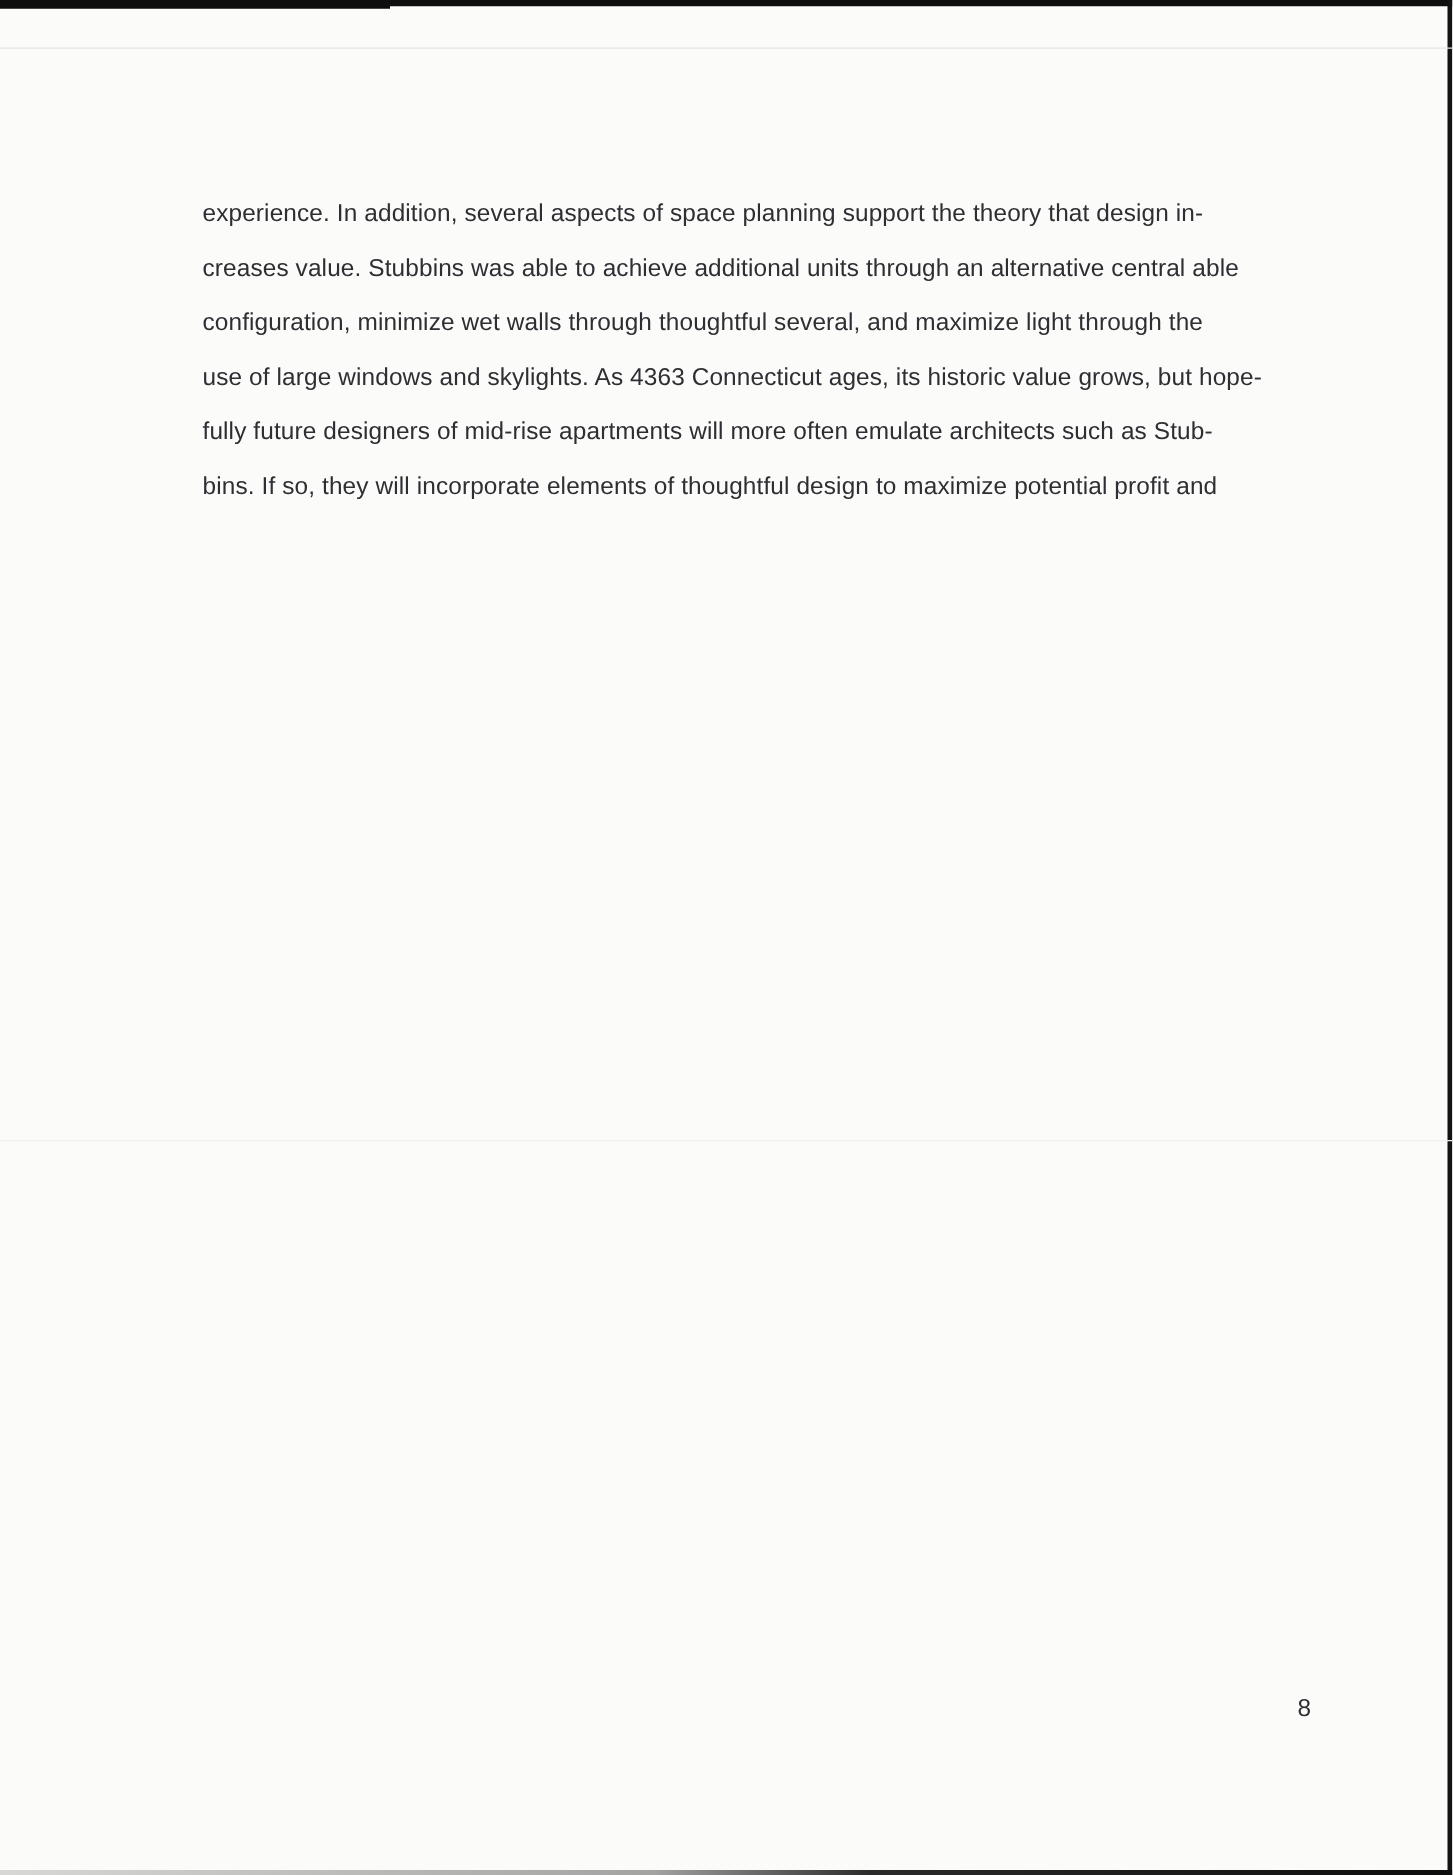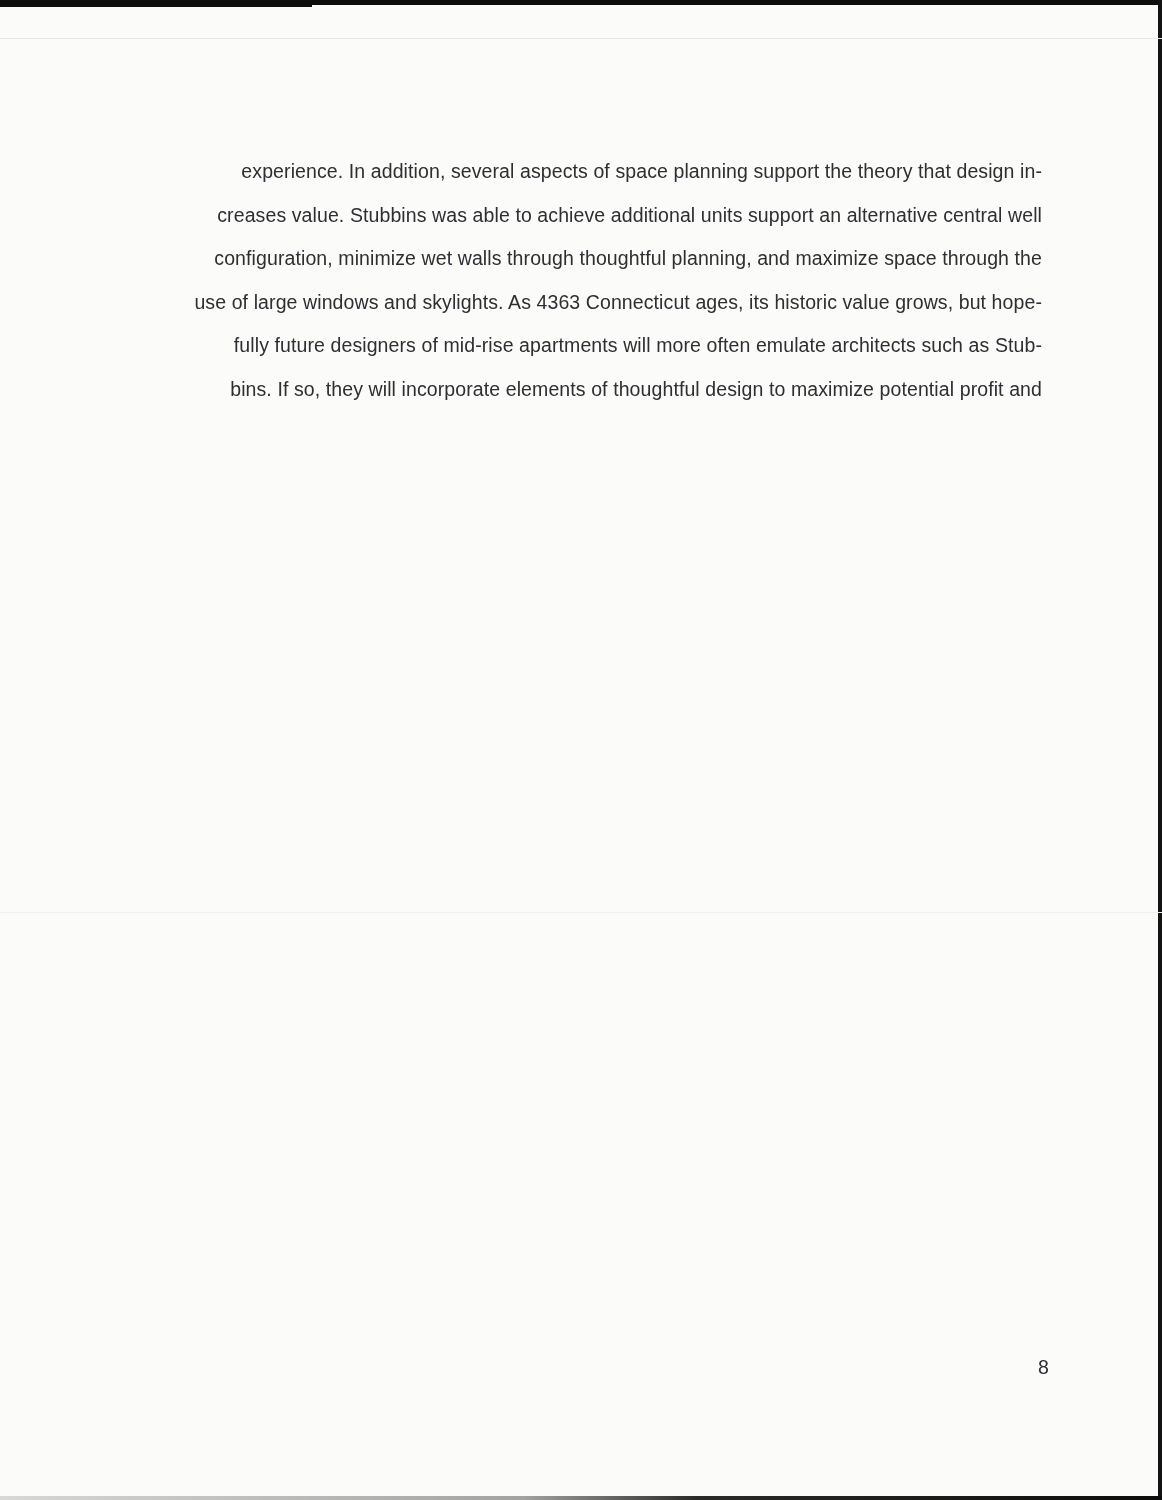--- a/index.html
+++ b/index.html
@@ -7,21 +7,20 @@
     padding: 0;
     background: #ffffff;
   }
   .scan-page {
     position: relative;
     width: 1162px;
     height: 1500px;
     background: #fbfbfa;
     overflow: hidden;
     font-family: "Liberation Sans", sans-serif;
-    text-align: right;
   }
   
   .top-bar {
     position: absolute;
     top: 0; left: 0;
     width: 100%;
     height: 5px;
     background: #0e0e0e;
   }
   .top-bar-left-thick {
@@ -93,22 +92,22 @@
 
   <div class="top-bar"></div>
   <div class="top-bar-left-thick"></div>
   <div class="right-strip"></div>
   <div class="bottom-line"></div>
   <div class="scan-line-1"></div>
   <div class="scan-line-2"></div>
 
   <div class="body-text">
     <div class="line">experience. In addition, several aspects of space planning support the theory that design in-</div>
-    <div class="line">creases value. Stubbins was able to achieve additional units support an alternative central well</div>
-    <div class="line">configuration, minimize wet walls through thoughtful planning, and maximize space through the</div>
+    <div class="line">creases value. Stubbins was able to achieve additional units through an alternative central able</div>
+    <div class="line">configuration, minimize wet walls through thoughtful several, and maximize light through the</div>
     <div class="line">use of large windows and skylights. As 4363 Connecticut ages, its historic value grows, but hope-</div>
     <div class="line">fully future designers of mid-rise apartments will more often emulate architects such as Stub-</div>
     <div class="line">bins. If so, they will incorporate elements of thoughtful design to maximize potential profit and</div>
   </div>
 
   <div class="page-number">8</div>
 
 </div>
 
 </body></html>

